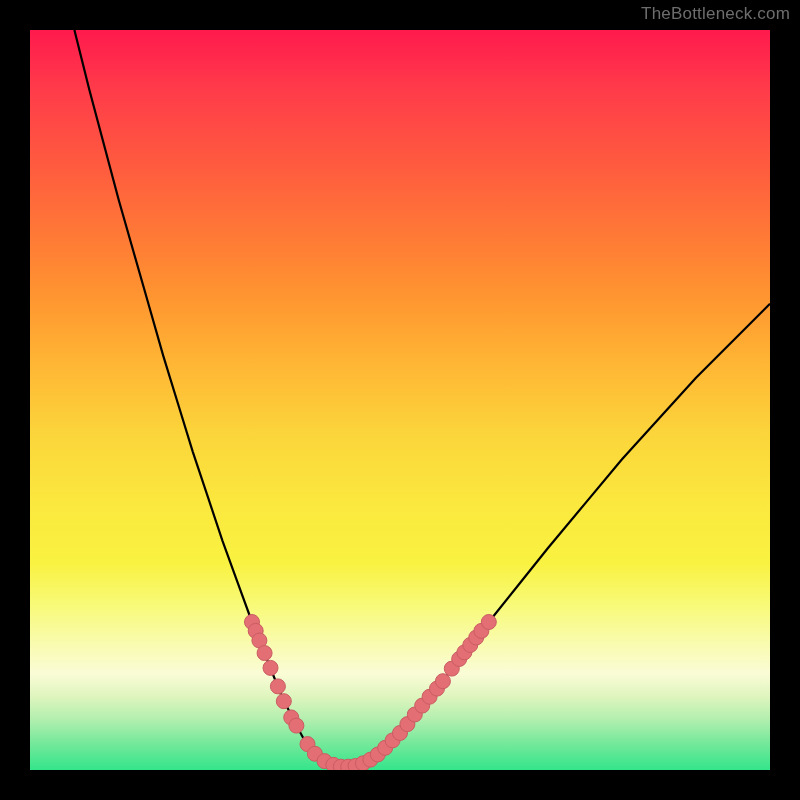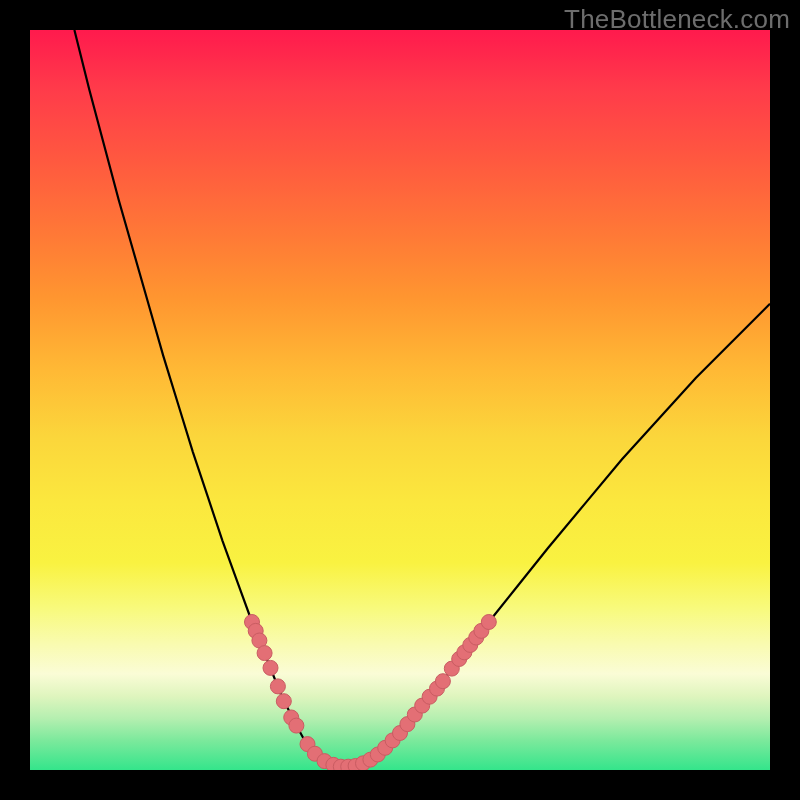--- a/index.html
+++ b/index.html
@@ -54,21 +54,21 @@
     position: absolute;
     inset: 0;
     width: 740px;
     height: 740px;
   }
   .watermark {
     position: absolute;
     top: 4px;
     right: 10px;
     color: #6d6d6d;
-    font-size: 26px;
+    font-size: 17px;
     letter-spacing: 0.2px;
     background: transparent;
   }
 </style>
 </head>
 <body>
 
 <div class="frame">
   <div class="watermark">TheBottleneck.com</div>
 

